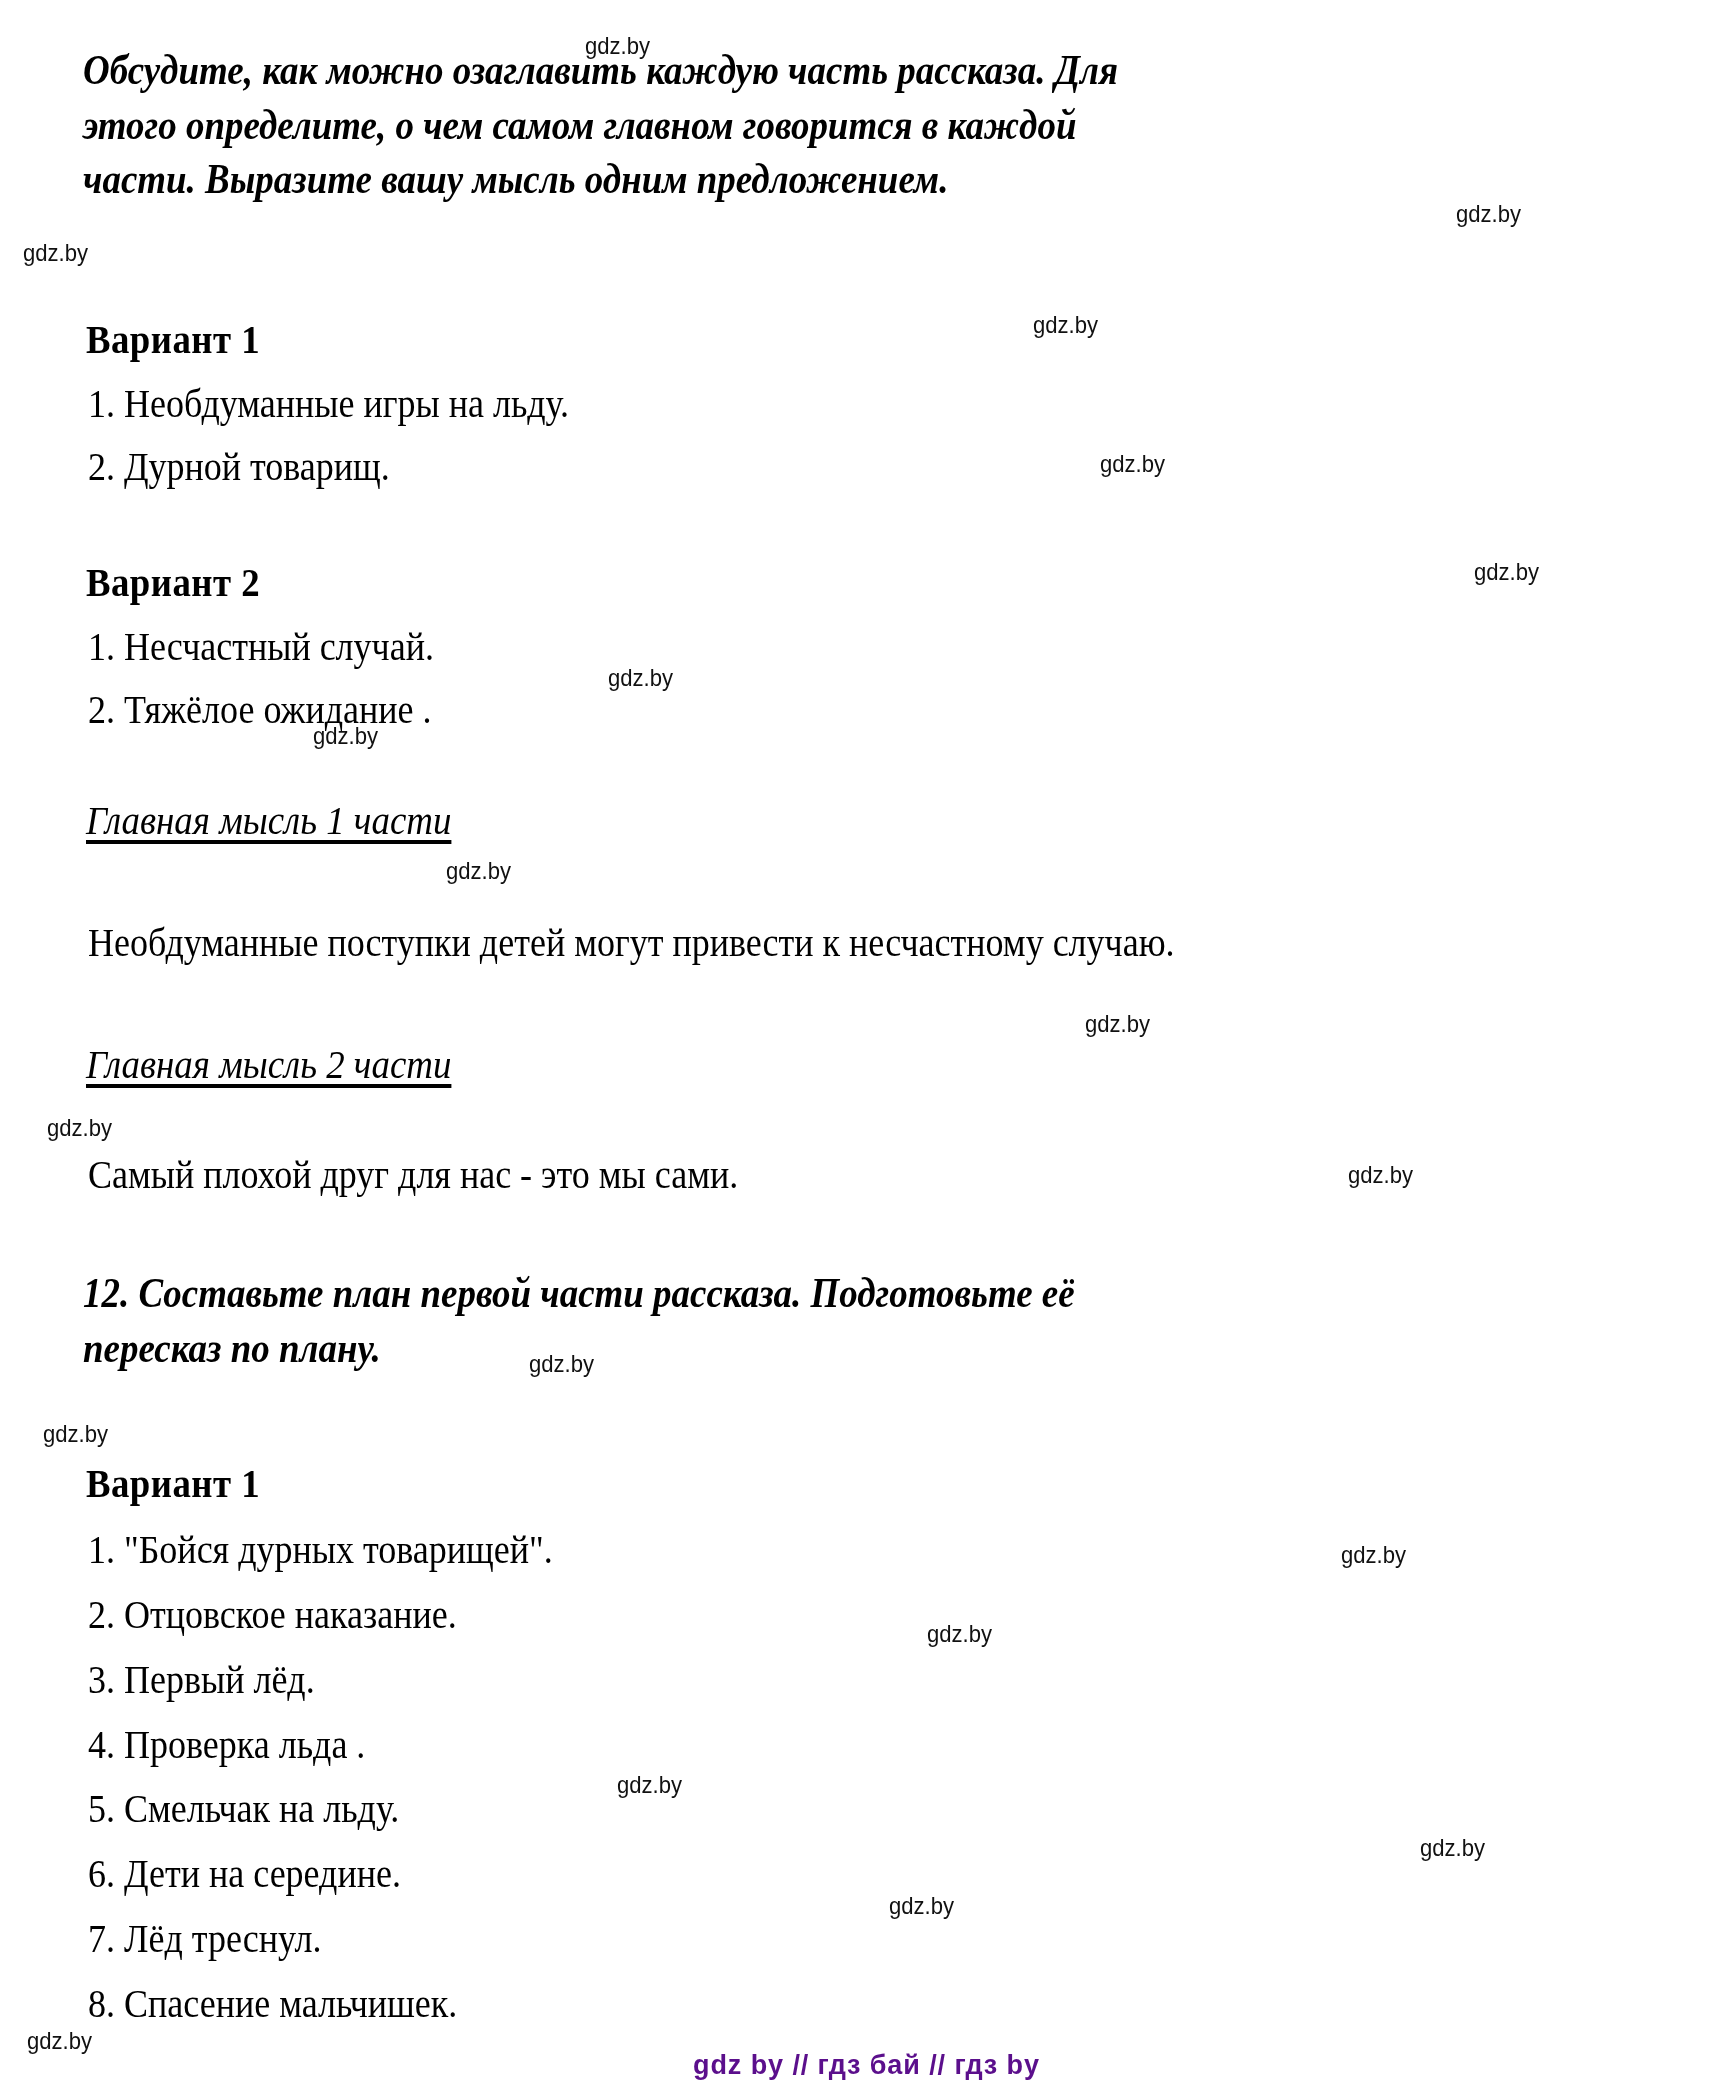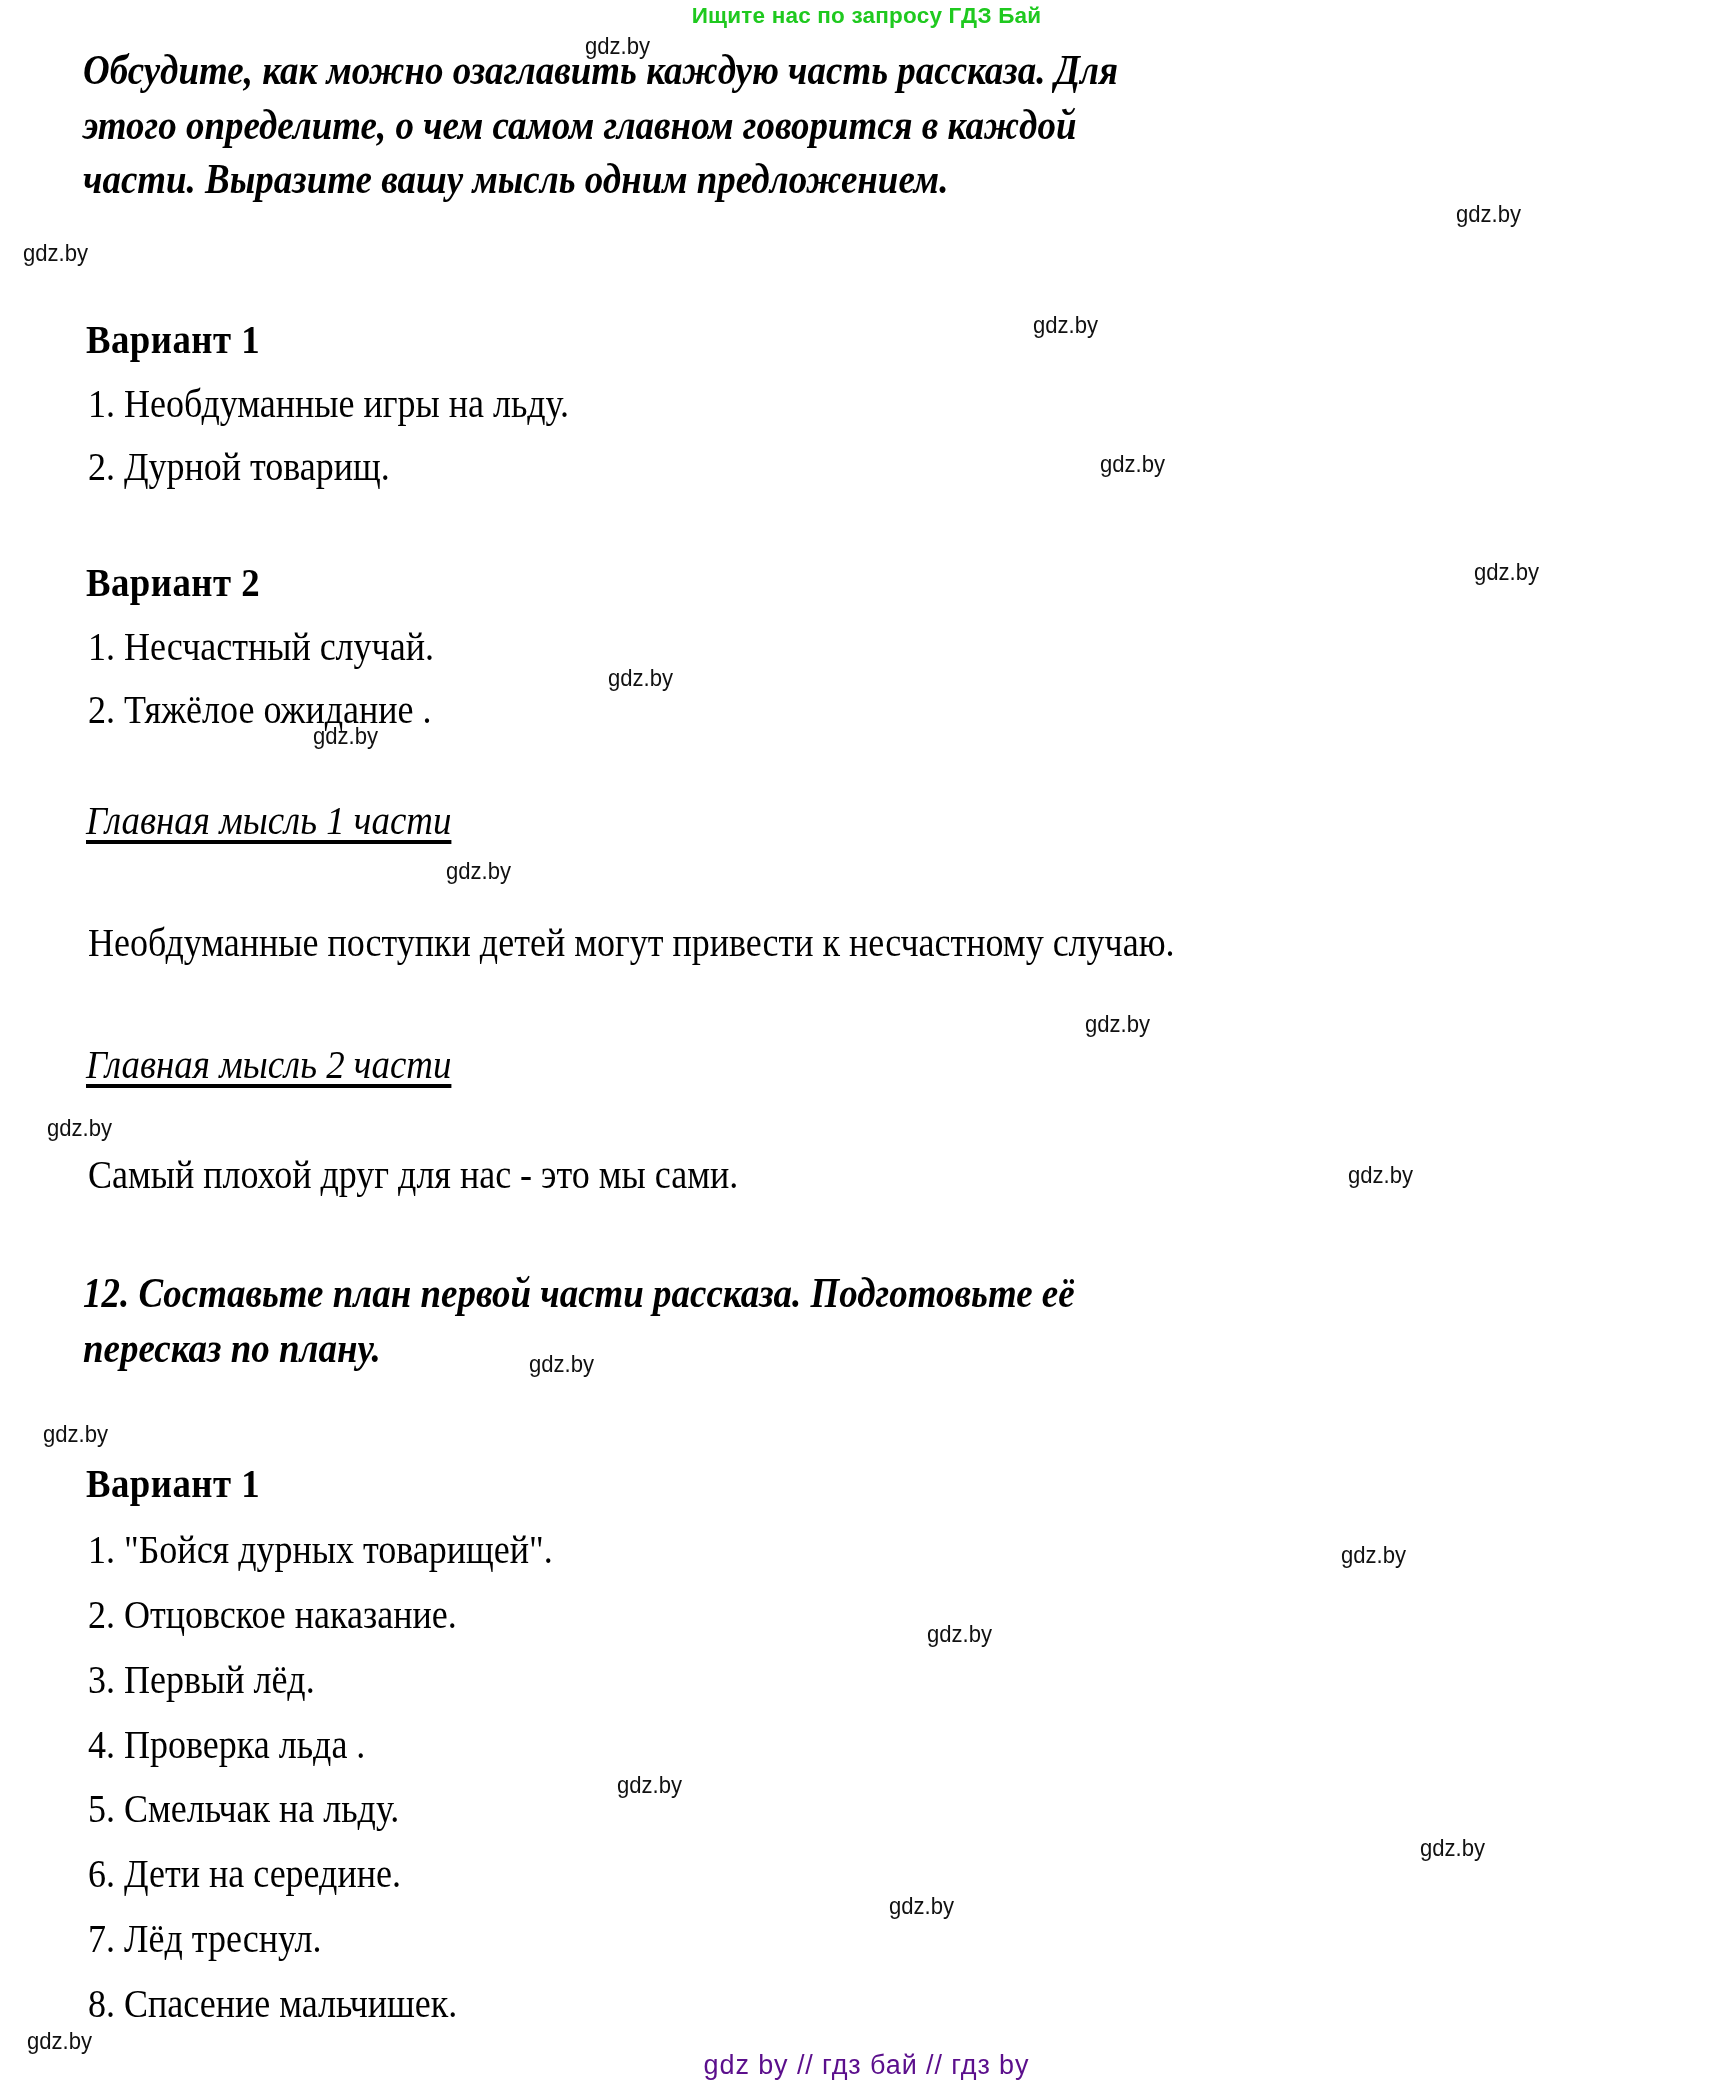--- a/index.html
+++ b/index.html
@@ -135,34 +135,31 @@
     left: 0;
     bottom: 12.6px;
     width: 1733px;
     display: flex;
     align-items: center;
     justify-content: center;
   }
   .footer-text {
     font-family: "Liberation Sans", "DejaVu Sans", sans-serif;
     font-size: 27px;
-    font-weight: 400;
+    font-weight: 700;
     color: #5b0f8c;
     letter-spacing: 0.9px;
     white-space: nowrap;
   }
 </style>
 </head>
 <body>
 
 <div class="page">
 
-  <div class="promo-bar">
-    <span class="promo-text">Ищите нас по запросу ГДЗ Бай</span>
-  </div>
 
   <div class="task-prompt" style="top:43px;">
     <div>Обсудите, как можно озаглавить каждую часть рассказа. Для</div>
     <div>этого определите, о чем самом главном говорится в каждой</div>
     <div class="last-line">части. Выразите вашу мысль одним предложением.</div>
   </div>
 
   <div class="variant-head" style="top:320px;">Вариант 1</div>
   <div class="line" style="top:384px;">1. Необдуманные игры на льду.</div>
   <div class="line" style="top:447px;">2. Дурной товарищ.</div>

